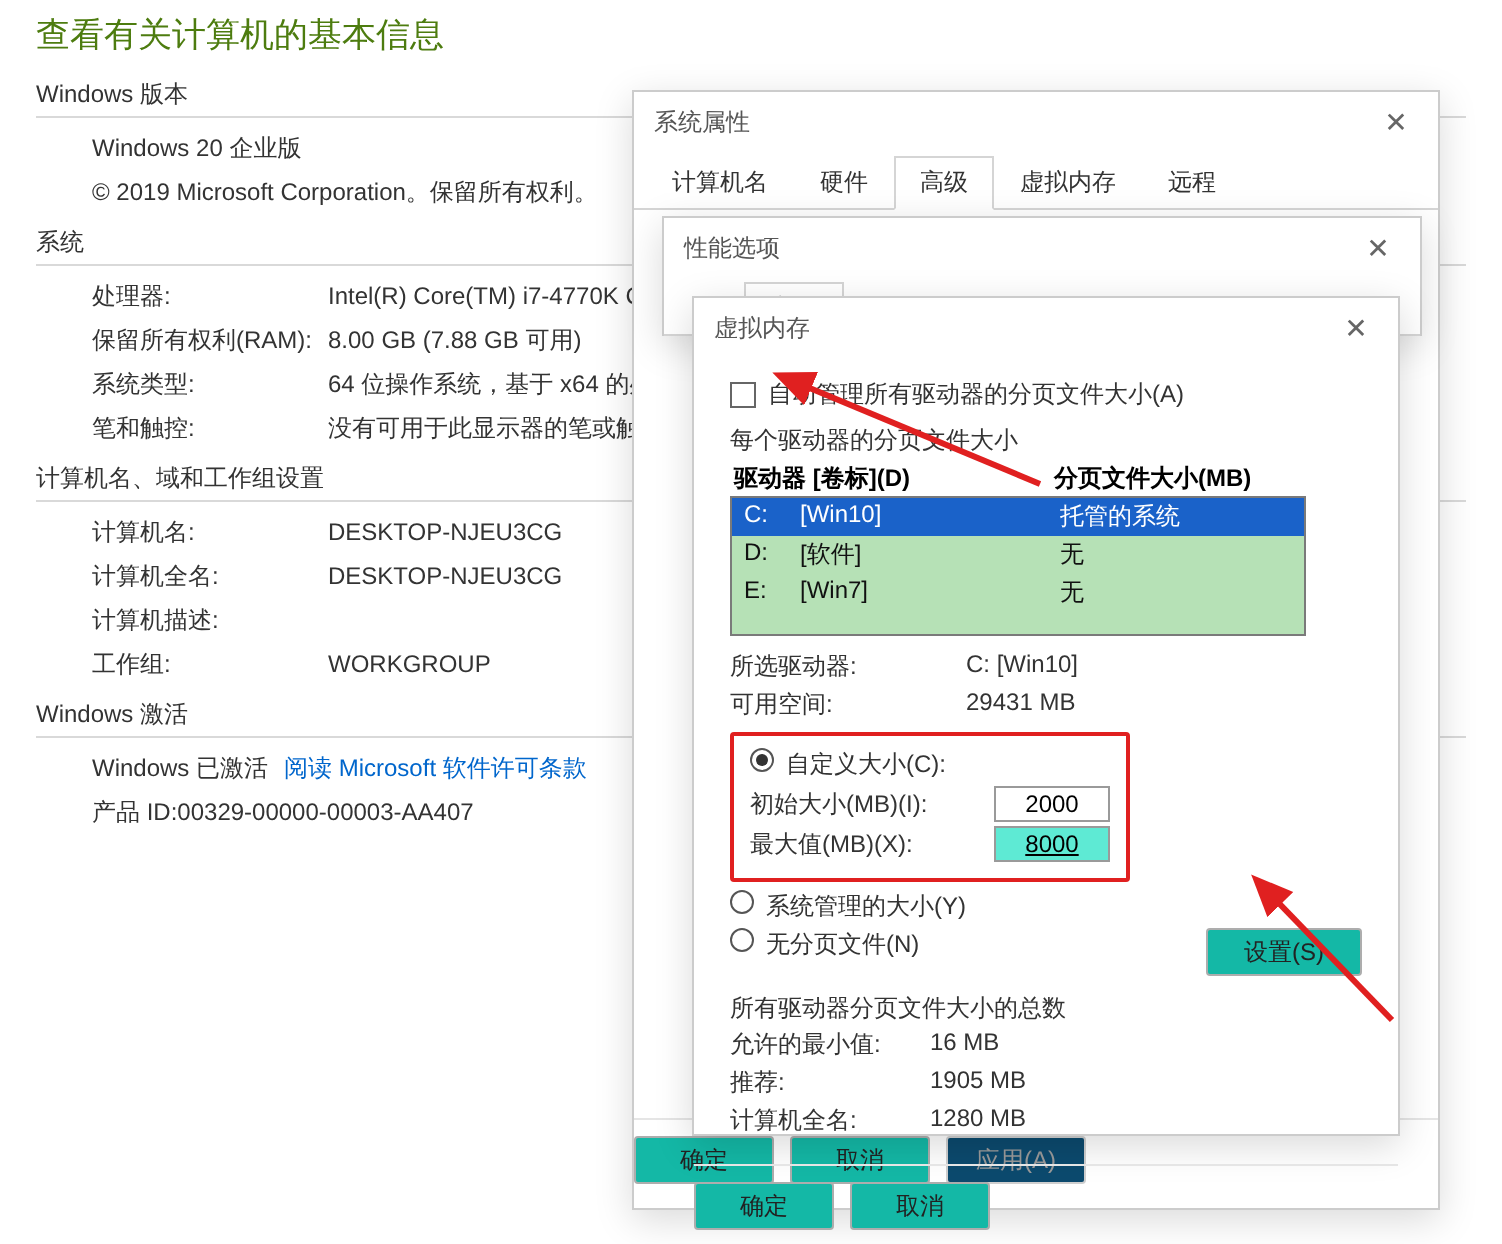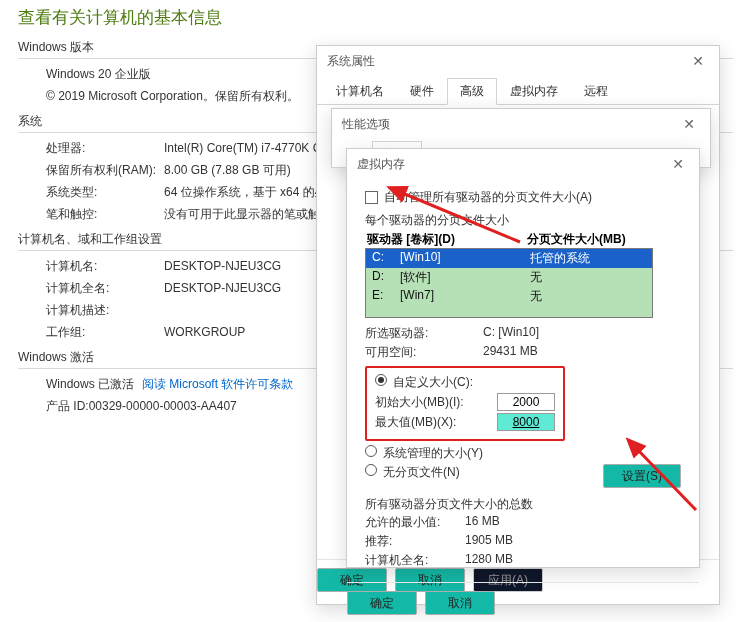--- a/index.html
+++ b/index.html
@@ -102,21 +102,21 @@
     font-size: 12px;
     border: 1px solid #adadad;
     background: #14b8a6;
     color: #222;
     display: flex;
     align-items: center;
     justify-content: center;
     border-radius: 2px;
     padding: 0 10px;
   }
-  .btn.disabled { color: #9a9a9a; border-color: #cfcfcf; background:#0f172a;}
+  .btn.disabled { color: #9a9a9a; border-color: #cfcfcf; background:#0c4a6e;}
 
   
   .vm-body { padding: 8px 18px 12px 18px; }
   .checkbox-row { display:flex; align-items:center; gap:6px; margin: 2px 0 6px 0;}
   .chk { width:13px;height:13px;border:1px solid #666;display:inline-block;}
   .group-label { margin: 4px 0 2px 0;}
   .drive-header {
     display:flex; font-size:12px; color:#000000; padding:0 2px;font-weight:bold;
   }
   .drive-header .c1{width:100px;} .drive-header .c2{flex:1;text-align:left; padding-left:60px;}

